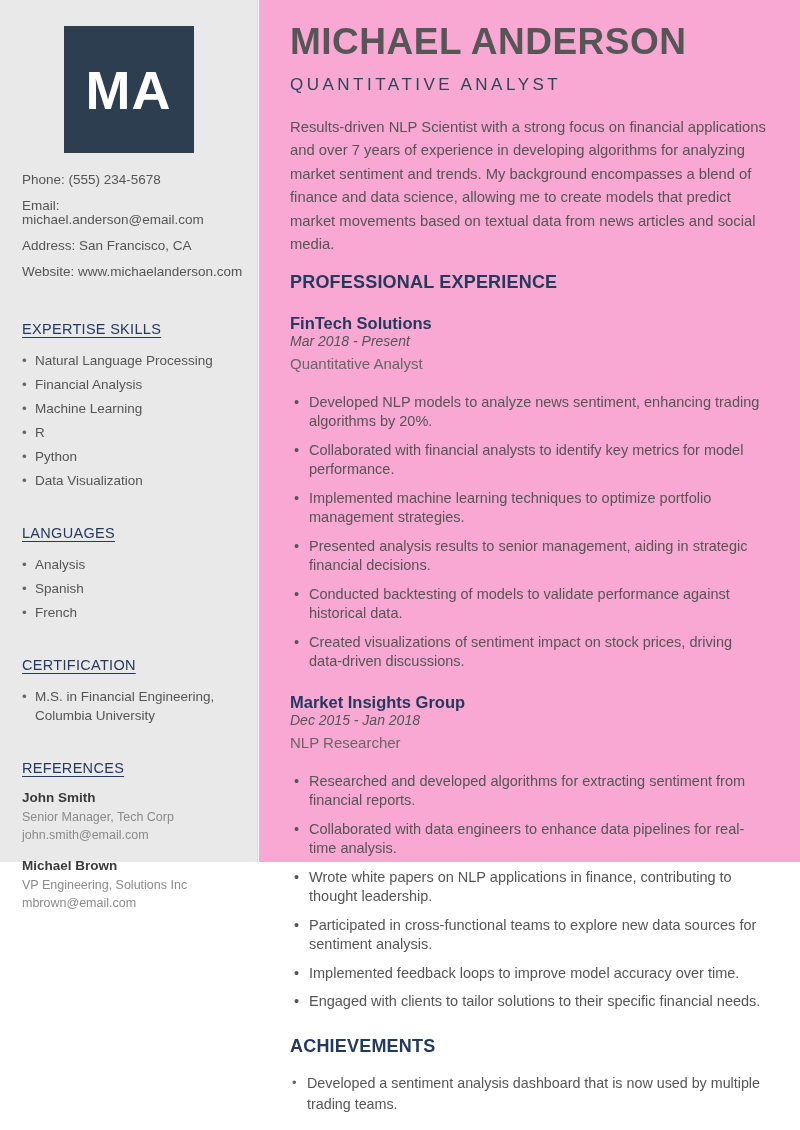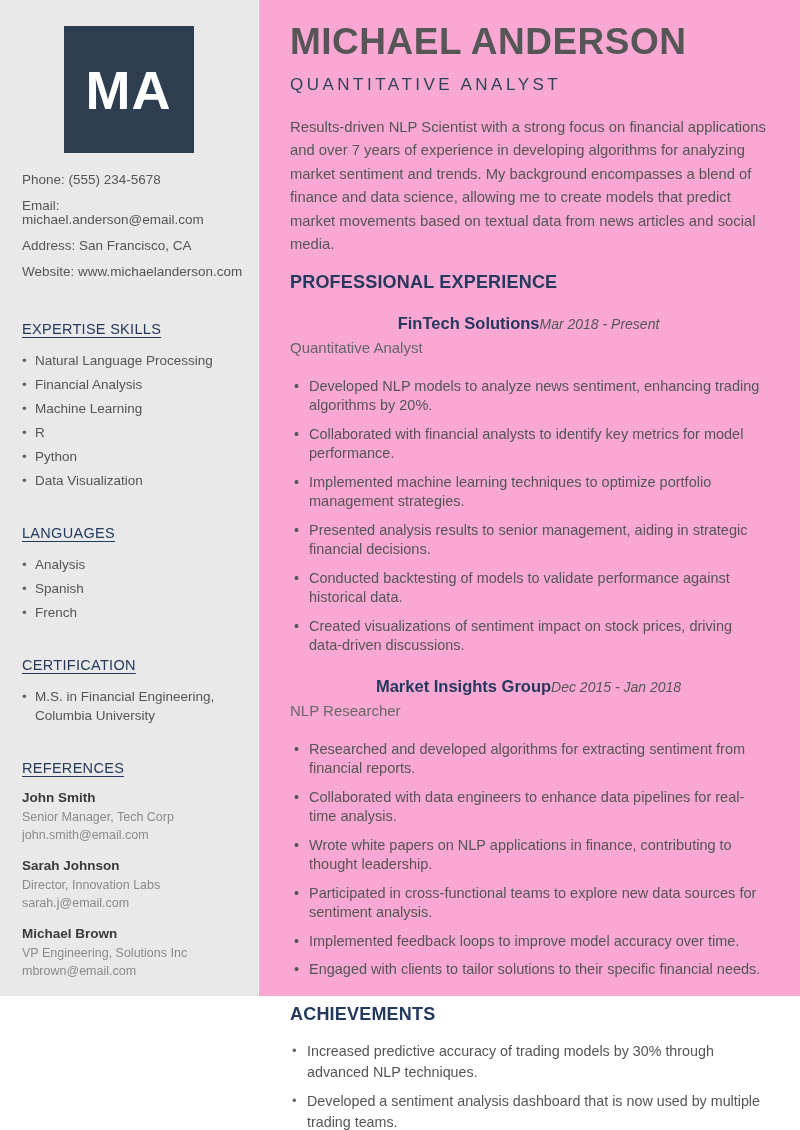--- a/index.html
+++ b/index.html
@@ -2,21 +2,21 @@
 <html style="--accent-navy: #2d3e50; --heading-navy: #24395c; --sidebar-bg: #e9e9e9; --text-gray: #555555;"><head>
 <meta charset="utf-8">
 <style>
   * { margin: 0; padding: 0; box-sizing: border-box; }
   html, body {
     width: 800px; height: 1130px;
     background: #ffffff;
     font-family: "Liberation Sans", "DejaVu Sans", sans-serif;
     overflow: hidden;
   }
-  .page { position: relative; width: 800px; height: 996px; }
+  .page { position: relative; width: 800px; height: 862px; }
 
   
   .sidebar {
     position: absolute; left: 0; top: 0; bottom: 0;
     width: 258px;
     background: var(--sidebar-bg, #e9e9e9);
     border-right: 1px solid #dcdcdc;
   }
   .monogram {
     width: 130px; height: 127px;
@@ -80,21 +80,21 @@
   }
   .main-heading {
     display: inline-block;
     margin-top: 15px;
     font-size: 18px; font-weight: bold;
     letter-spacing: 0.2px;
     color: var(--heading-navy, #24395c);
     text-underline-offset: 3px;
   }
   .job { margin-top: 21px; }
-  .job-header { display: flex; justify-content: center; align-items: baseline; }
+  .job-header { display: flex; justify-content: flex-end; align-items: baseline; flex-direction: column; }
   .company { font-size: 16.5px; font-weight: bold; color: var(--heading-navy, #24395c); }
   .dates { font-size: 14px; font-style: italic; color: #555555; }
   .role { margin-top: 6px; font-size: 15px; color: #666666; }
   .bullets { list-style: none; margin-top: 21px; }
   .bullets li {
     position: relative;
     padding-left: 19px;
     font-size: 14.5px; color: #555555;
     line-height: 19.5px;
     margin-bottom: 9px;
@@ -166,25 +166,20 @@
 
     <div class="side-section">
       <span class="side-heading">REFERENCES</span>
 
       <div class="ref-entry">
         <div class="ref-name">John Smith</div>
         <div class="ref-line">Senior Manager, Tech Corp</div>
         <div class="ref-line">john.smith@email.com</div>
       </div>
 
-      <div class="ref-entry">
-        <div class="ref-name">Sarah Johnson</div>
-        <div class="ref-line">Director, Innovation Labs</div>
-        <div class="ref-line">sarah.j@email.com</div>
-      </div>
 
       <div class="ref-entry">
         <div class="ref-name">Michael Brown</div>
         <div class="ref-line">VP Engineering, Solutions Inc</div>
         <div class="ref-line">mbrown@email.com</div>
       </div>
     </div>
 
   </aside>
 
@@ -225,18 +220,17 @@
         <li>Collaborated with data engineers to enhance data pipelines for real-time analysis.</li>
         <li>Wrote white papers on NLP applications in finance, contributing to thought leadership.</li>
         <li>Participated in cross-functional teams to explore new data sources for sentiment analysis.</li>
         <li>Implemented feedback loops to improve model accuracy over time.</li>
         <li>Engaged with clients to tailor solutions to their specific financial needs.</li>
       </ul>
     </section>
 
     <span class="main-heading">ACHIEVEMENTS</span>
     <ul class="achieve-list">
-      <li>Increased predictive accuracy of trading models by 30% through advanced NLP techniques.</li>
       <li>Developed a sentiment analysis dashboard that is now used by multiple trading teams.</li>
     </ul>
 
   </main>
 </div>
 
 </body></html>

